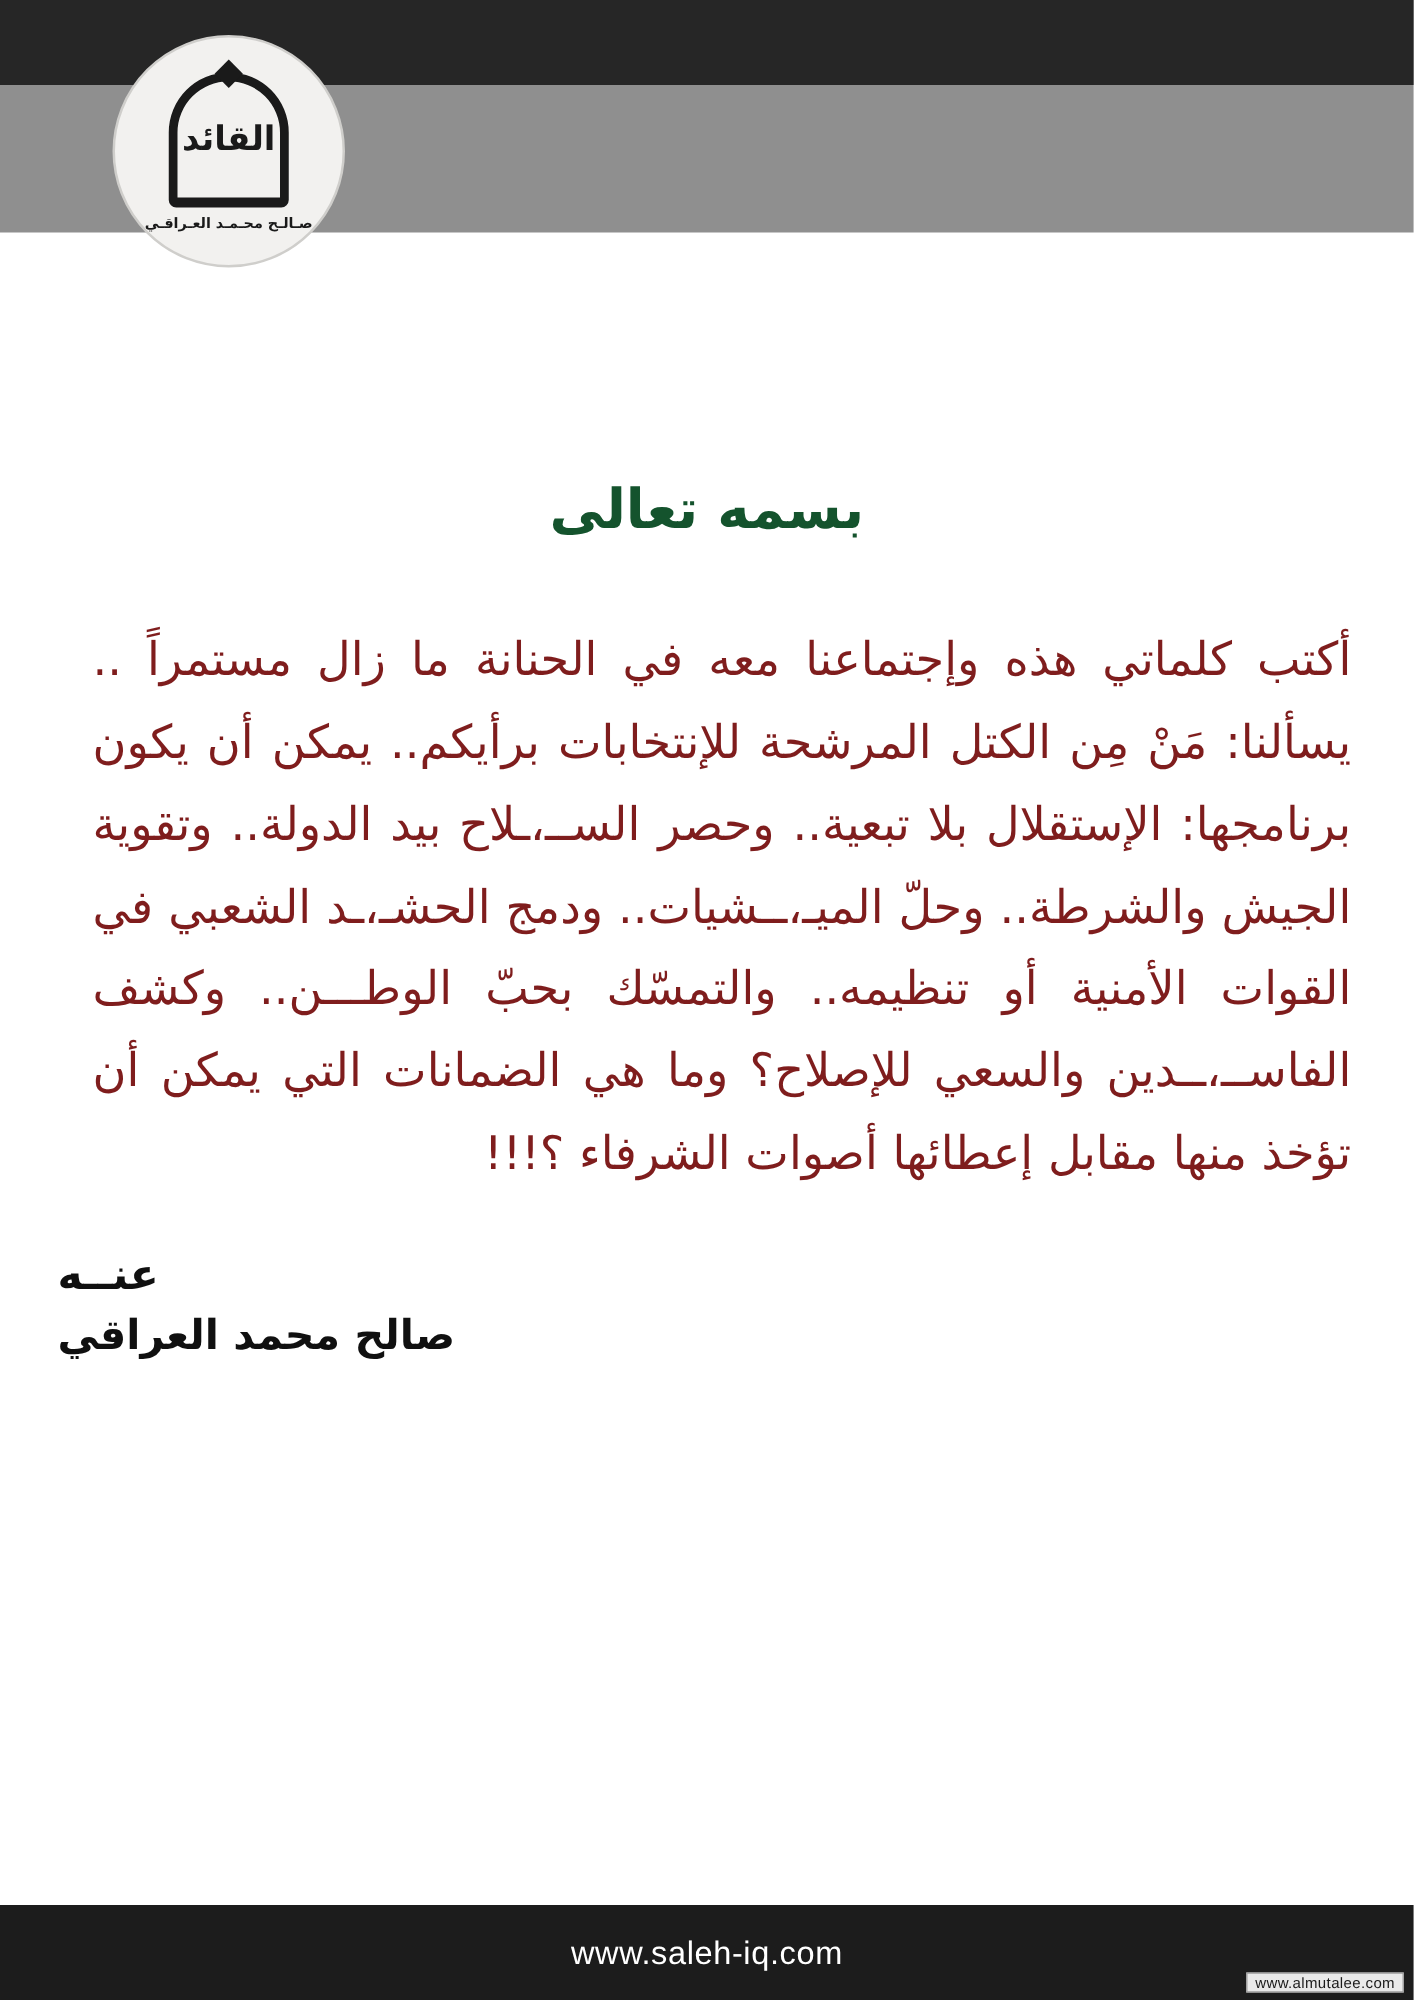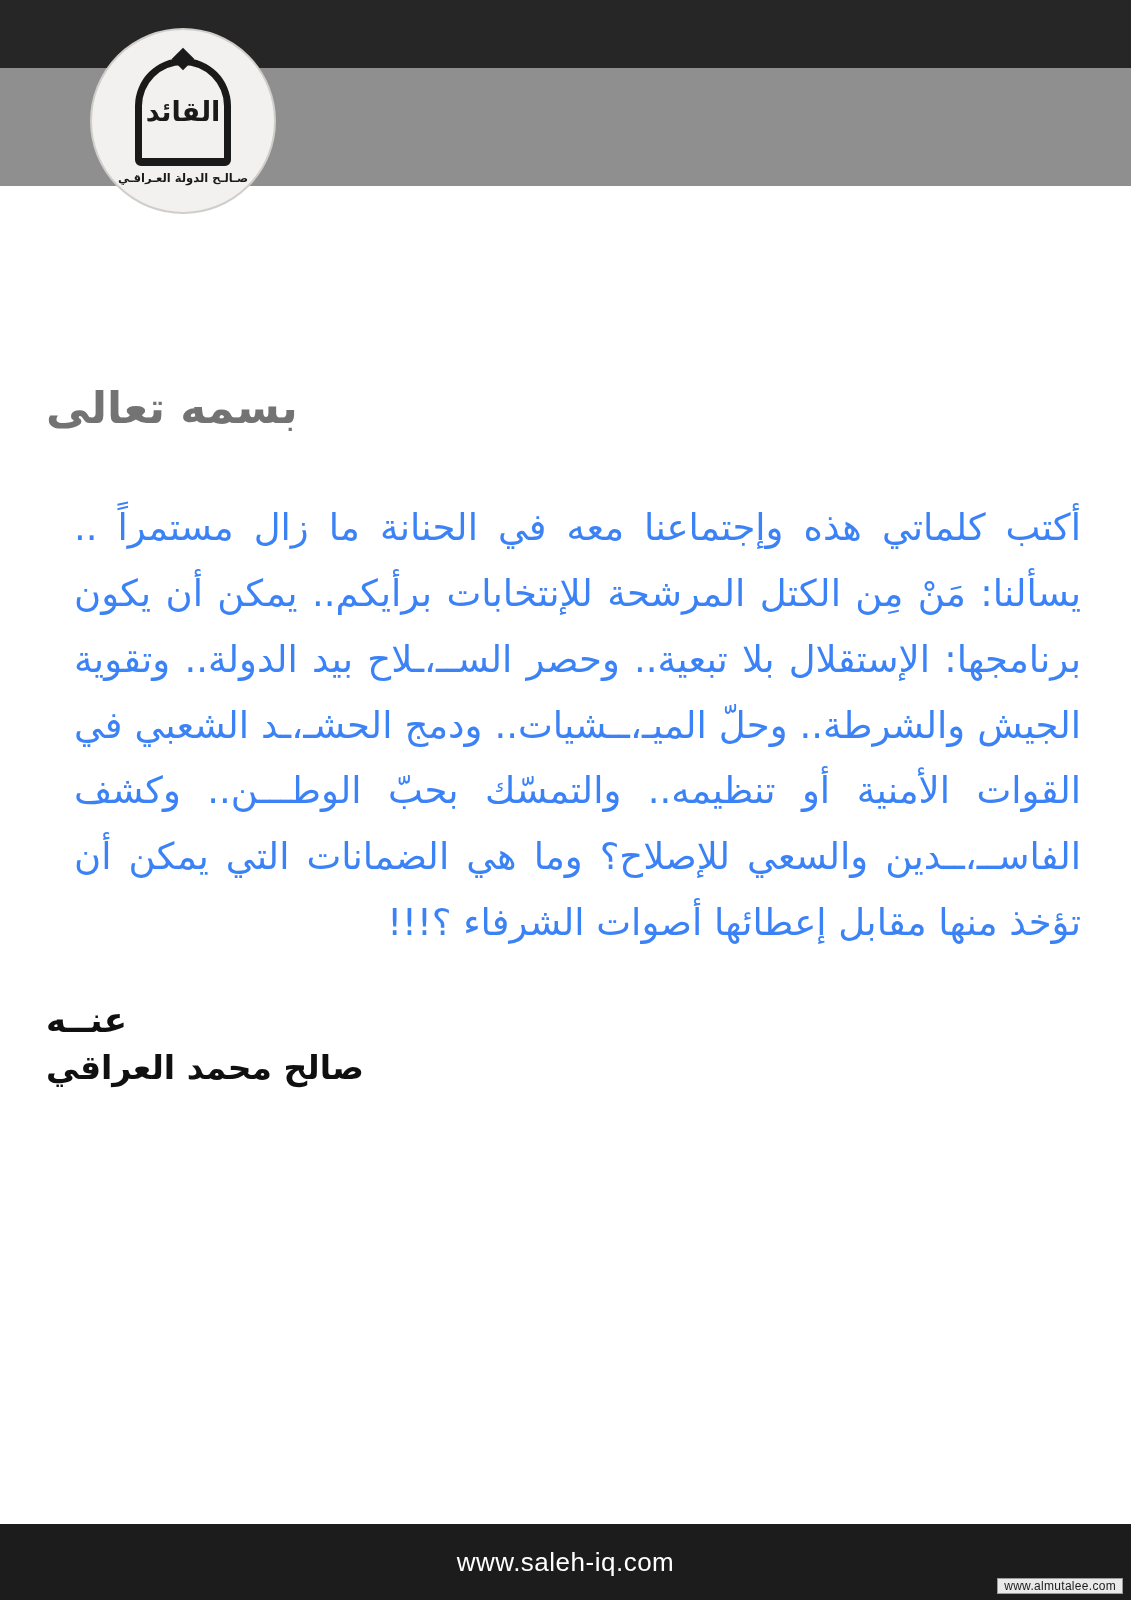--- a/index.html
+++ b/index.html
@@ -115,32 +115,32 @@
   
   .page {
     position: relative;
     width: 100%;
     height: calc(1600px - 186px - 62px);
     background: #ffffff;
     box-sizing: border-box;
     padding: 0 46px;
   }
   .basmala {
-    text-align: left;
+    text-align: center;
     font-size: 44px;
     font-weight: bold;
-    color: #737373;
+    color: #14532d;
     margin-top: 196px;
     letter-spacing: 0px;
   }
   .letter-body {
     margin-top: 62px;
     font-size: 37px;
     line-height: 1.78;
-    color: #3b82f6;
+    color: #7f1d1d;
     text-align: justify;
     text-align-last: right;
     direction: rtl;
     padding: 0 4px;
     font-weight: 500;
     margin-left: 24px;
   }
   .signature {
     margin-top: 44px;
     direction: rtl;
@@ -198,21 +198,21 @@
 <div class="header">
   <div class="header-topbar"></div>
   <div class="header-date">
     <span>١٣-٧-٢٠٢٥</span>
   </div>
   <div class="logo">
     <div class="logo-mark">
       <div class="logo-arch"></div>
       <div class="logo-word">القائد</div>
     </div>
-    <div class="logo-caption">صـالـح الدولة العـراقـي</div>
+    <div class="logo-caption">صـالـح محـمـد العـراقـي</div>
   </div>
 </div>
 
 <div class="page">
   <div class="basmala">بسمه تعالى</div>
   <div class="letter-body">أكتب كلماتي هذه وإجتماعنا معه في الحنانة ما زال مستمراً .. يسألنا: مَنْ مِن الكتل المرشحة للإنتخابات برأيكم.. يمكن أن يكون برنامجها: الإستقلال بلا تبعية.. وحصر الســ،ـلاح بيد الدولة.. وتقوية الجيش والشرطة.. وحلّ الميـ،ــشيات.. ودمج الحشـ،ـد الشعبي في القوات الأمنية أو تنظيمه.. والتمسّك بحبّ الوطـــن.. وكشف الفاســ،ــدين والسعي للإصلاح؟ وما هي الضمانات التي يمكن أن تؤخذ منها مقابل إعطائها أصوات الشرفاء ؟!!!</div>
   <div class="signature">
     <div class="sig-anhu">عنــه</div>
     <div class="sig-name">صالح محمد العراقي</div>
   </div>

